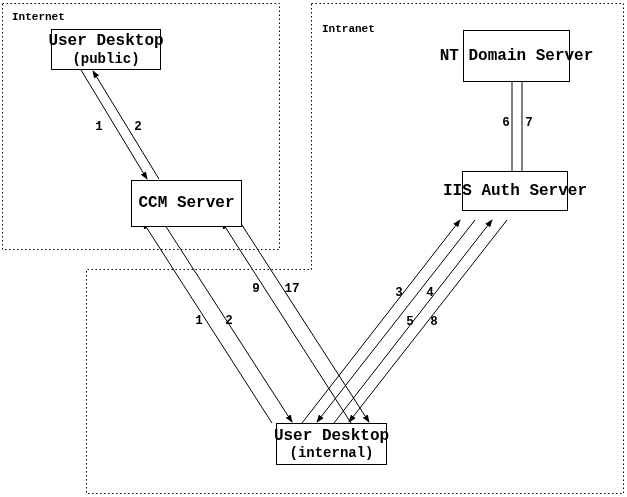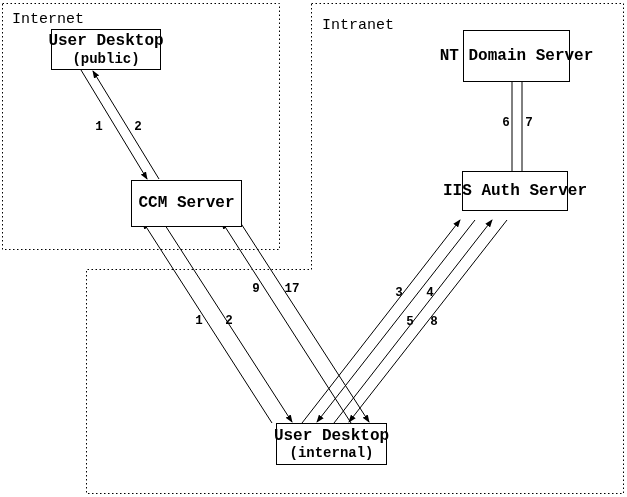--- a/index.html
+++ b/index.html
@@ -9,21 +9,21 @@
     overflow:hidden;
   }
   .stage svg{position:absolute;left:0;top:0;}
   .node{
     position:absolute;border:1px solid #000;background:#fff;
     display:flex;flex-direction:column;align-items:center;justify-content:center;
     text-align:center;line-height:1.15;box-sizing:border-box;
   }
   .node .t{font-size:16px;font-weight:bold;white-space:nowrap;}
   .node .s{font-size:14px;font-weight:bold;white-space:nowrap;}
-  .zone-label{position:absolute;font-size:15px;font-weight:normal;white-space:nowrap;}
+  .zone-label{position:absolute;font-size:11px;font-weight:bold;white-space:nowrap;}
   .step{
     position:absolute;transform:translate(-50%,-50%);
     font-size:12.5px;font-weight:bold;white-space:nowrap;
   }
 </style>
 </head>
 <body>
 
 <div class="stage">
 
@@ -51,21 +51,21 @@
       <line x1="475" y1="220" x2="317" y2="422" marker-end="url(#arrowhead)"></line>
       <line x1="334" y1="423" x2="492" y2="220" marker-end="url(#arrowhead)"></line>
       <line x1="507" y1="220" x2="349" y2="422" marker-end="url(#arrowhead)"></line>
 
       <line x1="512" y1="179" x2="512" y2="71" marker-end="url(#arrowhead)"></line>
       <line x1="522" y1="71" x2="522" y2="178" marker-end="url(#arrowhead)"></line>
     </g>
   </svg>
 
   <div class="zone-label" style="left:12px;top:11px">Internet</div>
-  <div class="zone-label" style="left:322px;top:17px">Intranet</div>
+  <div class="zone-label" style="left:322px;top:23px">Intranet</div>
 
   <div class="node" style="left:51px;top:29px;width:110px;height:41px">
     <div class="t">User Desktop</div>
     <div class="s">(public)</div>
   </div>
 
   <div class="node" style="left:463px;top:30px;width:107px;height:52px">
     <div class="t">NT Domain Server</div>
   </div>
 

